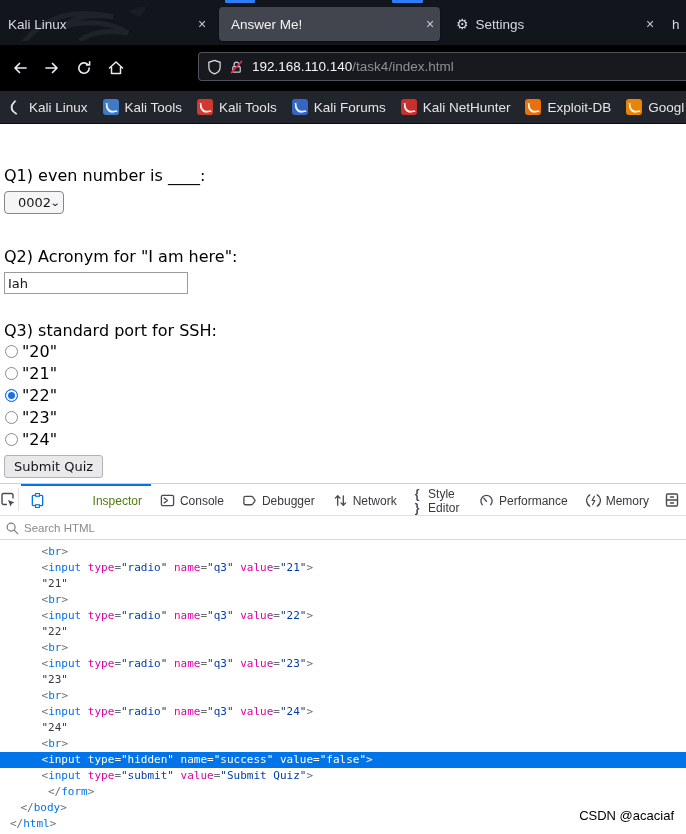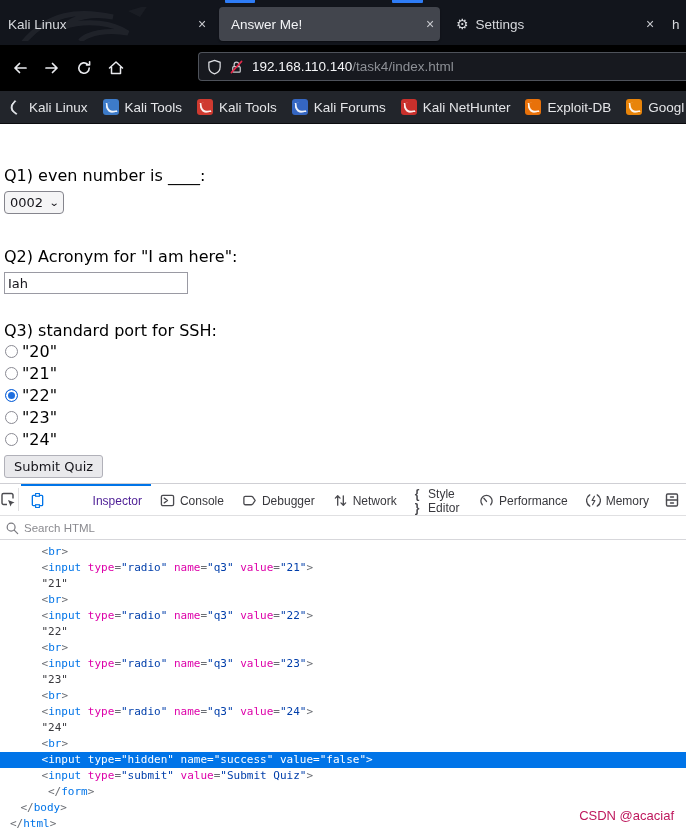--- a/index.html
+++ b/index.html
@@ -32,59 +32,59 @@
   .bookmarks-bar { position:absolute; left:0; top:91px; width:686px; height:33px; background:#22252b; display:flex; align-items:center; padding-left:7px; overflow:hidden; border-bottom:1px solid #0b0c0f; }
   .bm { display:flex; align-items:center; margin-right:15px; color:#e4e5e8; font-size:13.5px; white-space:nowrap; }
   .bm-ico { width:16px; height:16px; border-radius:3px; margin-right:6px; position:relative; flex:none; }
   .bm-ico::after { content:""; position:absolute; left:3px; top:3px; width:9px; height:9px; border-left:2px solid rgba(255,255,255,.92); border-bottom:2px solid rgba(255,255,255,.92); border-radius:0 0 0 7px; transform:rotate(-8deg); }
   .bm-ico.dragon { background:transparent; }
   .bm-ico.dragon::after { border-color:#dfe2e6; transform:rotate(40deg); }
 
   
   .page { position:absolute; left:0; top:124px; width:686px; height:359px; background:#ffffff; font-family:"DejaVu Sans", sans-serif; color:#000; padding:7px 0 0 4px;margin-top:35px; }
   .q-label { font-size:16px; color:#000; }
-  .q1-select { margin-top:6px; width:60px; height:23px; background:#f5f5f6; border:1px solid #85858d; border-radius:4px; display:flex; align-items:center; padding:0 5px; font-size:13px; color:#15141a; }
+  .q1-select { margin-top:6px; width:60px; height:23px; background:#f5f5f6; border:1px solid #85858d; border-radius:4px; display:flex; align-items:center; padding:0 13px; font-size:13px; color:#15141a; }
   .q1-select .chev { margin-left:auto; font-size:10px; color:#15141a; transform:scaleX(1.3); }
   .q2-label { margin-top:33px; }
   .q2-input { margin-top:6px; width:184px; height:22px; border:1px solid #9a9aa3; background:#fff; font-size:13px; font-family:"DejaVu Sans", sans-serif; color:#15141a; padding:0 3px; display:flex; align-items:center; }
   .q3-label { margin-top:27px; }
   .radio-row { display:flex; align-items:center; height:22px; margin-left:1px; }
   .radio { width:13px; height:13px; border-radius:50%; border:1px solid #8a8a93; background:#fff; flex:none; }
   .radio.checked { border:1px solid #1667d9; background:#1f6fe0; box-shadow:inset 0 0 0 2px #fff; }
   .radio-label { font-size:16px; margin-left:4px; }
   .submit-btn { margin-top:5px; display:inline-block; background:#e9e9ec; border:1px solid #b1b1b9; border-radius:3px; font-size:13px; color:#15141a; padding:3px 9px; }
 
   
   .devtools { position:absolute; left:0; top:483px; width:686px; height:351px; background:#fff; border-top:1px solid #cfcfd4; }
   .dt-toolbar { height:32px; display:flex; align-items:stretch; border-bottom:1px solid #e0e0e2; background:#ffffff; }
   .dt-pick { width:26px; display:flex; align-items:center; justify-content:center; color:#4a4a4f; }
   .dt-sep { width:1px; background:#e0e0e2; margin:4px 2px; }
   .dt-tab { display:flex; align-items:center; padding:0 9px; font-size:12px; color:#38383d; border-top:2px solid transparent; }
   .dt-tab svg, .dt-tab .brace { margin-right:5px; color:#4a4a4f; }
-  .dt-tab.active { color:#4c1d95; border-top:2px solid #0074e8;gap:43px; }
+  .dt-tab.active { color:#4d7c0f; border-top:2px solid #0074e8;gap:43px; }
   .dt-tab.active svg { color:#0074e8; }
   .brace { font-size:12px; font-weight:bold; letter-spacing:1px; }
   .dt-storage { margin-left:auto; display:flex; align-items:center; padding:0 6px; color:#4a4a4f; }
 
   .dt-search { height:24px; display:flex; align-items:center; border-bottom:1px solid #d7d7db; padding-left:5px; background:#fff; }
   .dt-search svg { color:#7a7a80; flex:none; }
   .dt-search input { border:none; outline:none; font-size:11.5px; margin-left:5px; width:600px; color:#38383d; font-family:"Liberation Sans", sans-serif; background:transparent; }
   .dt-search input::placeholder { color:#8a8a8f; }
 
   .markup { padding-top:4px; font-family:"DejaVu Sans Mono", monospace; font-size:11px; line-height:16px; }
   .m-line { white-space:pre; }
   .tk-p { color:#6a6d73; }
   .tk-t { color:#0074e8; }
   .tk-a { color:#dd00a9; }
   .tk-v { color:#003eaa; }
   .tk-x { color:#38383d; }
   .m-line.selected { background:#0074e8; }
   .m-line.selected span { color:#ffffff; }
 
-  .watermark { position:absolute; right:12px; bottom:11px; color:#be185d; font-size:13px; }
+  .watermark { position:absolute; right:12px; bottom:11px; color:#000000; font-size:13px; }
 </style>
 </head>
 <body>
 
 <div class="tab-strip">
   <div class="blue-seg seg1"></div>
   <div class="blue-seg seg2"></div>
 
   <div class="tab tab-kali">
     <svg class="art" width="170" height="52" viewBox="0 0 170 52">

